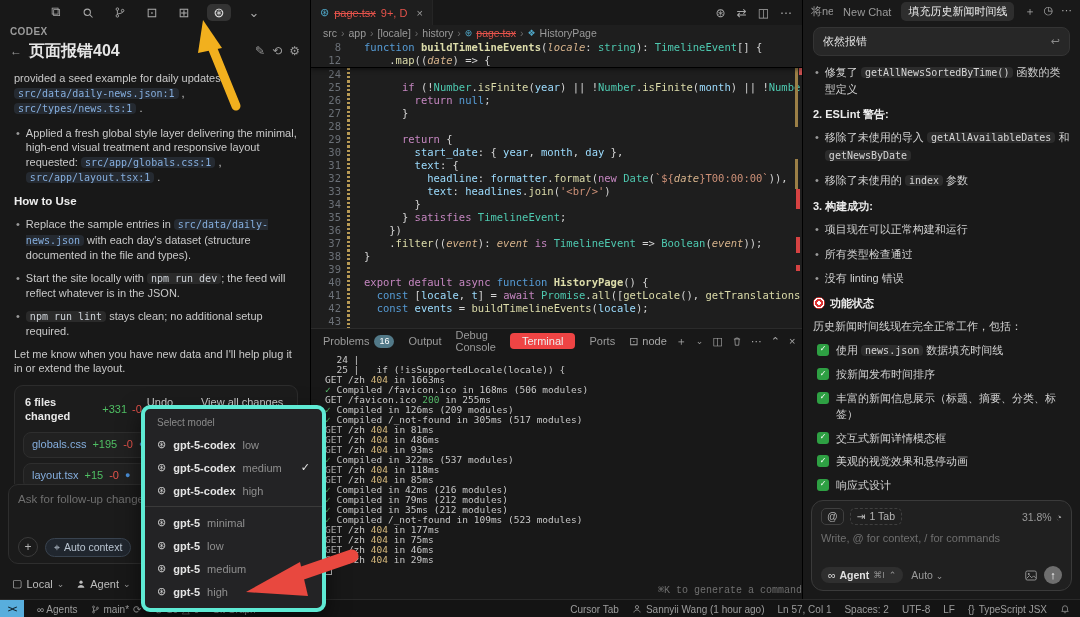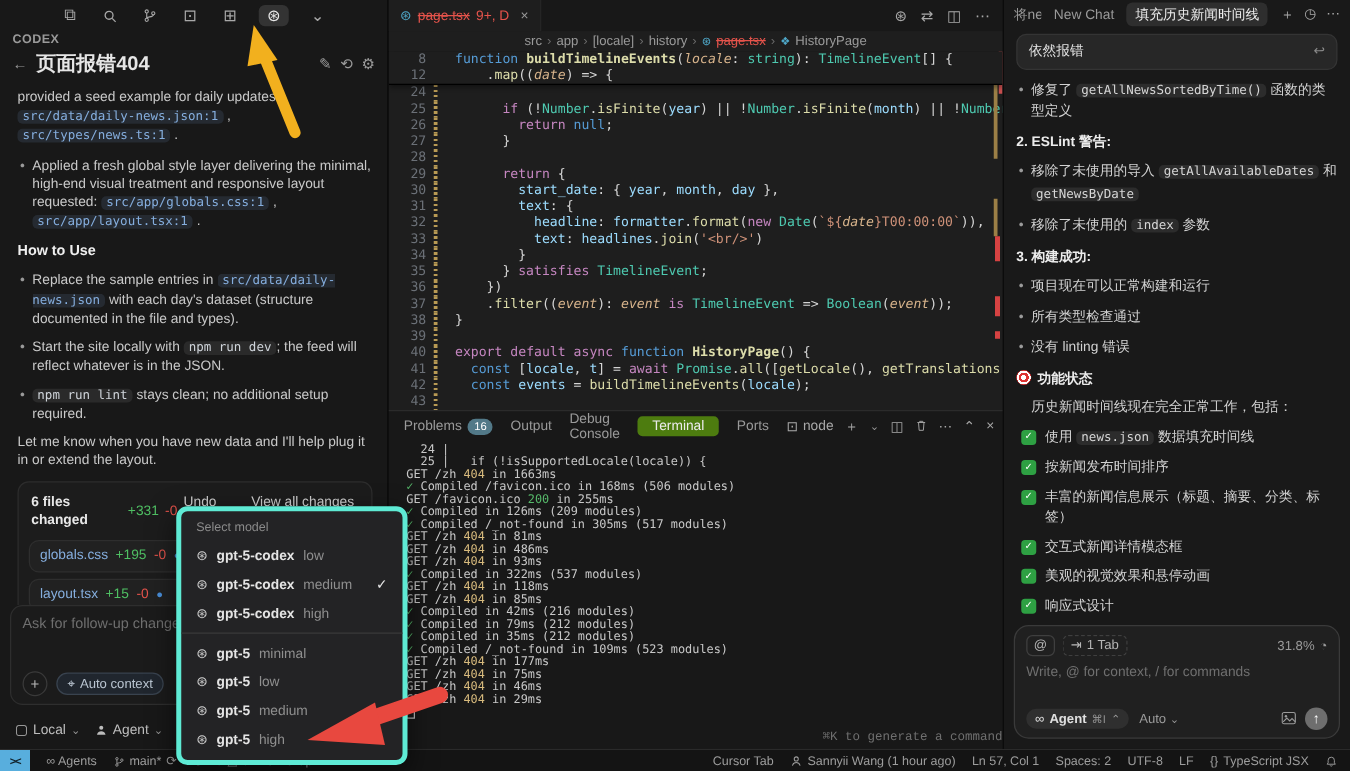--- a/index.html
+++ b/index.html
@@ -50,40 +50,40 @@
   .model-pill .lvl{color:#9a9a9a;}
   .chev{font-size:9px;color:#9a9a9a;}
   
   .tabstrip{height:25px;display:flex;align-items:center;background:#181818;}
   .tab{display:flex;align-items:center;gap:5px;background:#1e1e1e;height:25px;padding:0 9px;border-right:1px solid #252525;font-size:11px;}
   .tab .react{color:#4fa8c9;font-size:11px;}
   .tab .tname{color:#e5534b;text-decoration:line-through;}
   .tab .tbadge{color:#e5534b;}
   .tab .x{color:#9a9a9a;margin-left:4px;}
   .tab-actions{margin-left:auto;display:flex;gap:11px;padding-right:10px;color:#a8a8a8;font-size:12px;}
-  .breadcrumb{height:16px;display:flex;align-items:center;gap:4px;padding:0 12px;font-size:10.5px;color:#9a9a9a;background:#1e1e1e;justify-content:center;}
+  .breadcrumb{height:16px;display:flex;align-items:center;gap:4px;padding:0 12px;font-size:10.5px;color:#9a9a9a;background:#1e1e1e;}
   .breadcrumb .sep{color:#6a6a6a;}
   .crumb-strike{color:#e5534b;text-decoration:line-through;}
   .sym{color:#4fa8c9;font-size:9px;}
   .code-wrap{position:relative;height:288px;overflow:hidden;background:#1e1e1e;font-family:"DejaVu Sans Mono",monospace;font-size:10.5px;line-height:13px;}
   .cl{display:flex;white-space:pre;height:13px;}
   .cl .ln{width:30px;min-width:30px;text-align:right;color:#6b7077;padding-right:6px;}
   .cl .gm{width:3px;min-width:3px;margin-right:14px;}
   .cl.mod .gm{background:repeating-linear-gradient(180deg,#b89a54 0 2px,transparent 2px 4px);}
   .sticky{border-bottom:1px solid #000;box-shadow:0 2px 4px rgba(0,0,0,.4);position:relative;z-index:2;background:#1e1e1e;}
   .tk-p{color:#d4d4d4}.tk-k{color:#c586c0}.tk-d{color:#569cd6}.tk-f{color:#dcdcaa}
   .tk-fb{color:#dcdcaa;font-weight:700}.tk-t{color:#4ec9b0}.tk-v{color:#9cdcfe}
   .tk-s{color:#ce9178}.tk-i{color:#d8b48c;font-style:italic}.tk-o{color:#d4d4d4}
   .ruler{position:absolute;top:0;right:0;width:8px;height:100%;}
   .ruler .mk{position:absolute;}
   
   .bottom-panel{height:270px;border-top:1px solid #2b2b2b;background:#181818;display:flex;flex-direction:column;}
   .panel-tabs{height:24px;display:flex;align-items:center;gap:14px;padding:0 12px;font-size:11px;color:#9a9a9a;}
   .ptab{display:flex;align-items:center;gap:5px;}
-  .ptab.on{background:#4d7c0f;color:#ececec;border-radius:4px;padding:2px 12px;}
+  .ptab.on{background:#ef4444;color:#ececec;border-radius:4px;padding:2px 12px;}
   .pbadge{background:#527988;color:#fff;border-radius:8px;font-size:9px;padding:0 5px;line-height:13px;}
   .panel-actions{margin-left:auto;display:flex;align-items:center;gap:9px;color:#a8a8a8;font-size:11px;}
   .nodechip{display:flex;align-items:center;gap:4px;}
   .termbox{flex:1;overflow:hidden;padding:2px 0 0 14px;font-family:"DejaVu Sans Mono",monospace;font-size:9.5px;line-height:10.1px;}
   .tl{white-space:pre;height:10px;}
   .tm-p{color:#c8c8c8}.tm-y{color:#d7ba7d}.tm-g{color:#56b96a}
   .cursor-blk{display:inline-block;width:5px;height:8px;border:1px solid #bbb;}
   .term-hint{height:15px;text-align:right;color:#6f6f6f;font-size:10px;line-height:14px;font-family:Liberation Mono, monospace;}
   
   .chat-tabs{height:23px;display:flex;align-items:center;gap:10px;padding:0 8px;font-size:11px;color:#9a9a9a;white-space:nowrap;overflow:hidden;}
@@ -412,21 +412,21 @@
             <div class="bullet">
               <span class="bdot">•</span>
               <span><span class="">所有类型检查通过</span></span>
             </div>
             <div class="bullet">
               <span class="bdot">•</span>
               <span><span class="">没有 linting 错误</span></span>
             </div>
           </div>
         <div class="rhead"><span class="dart"></span><span>功能状态</span></div>
-        <p style="margin:0 12px 7px">历史新闻时间线现在完全正常工作，包括：</p>
+        <p style="margin:0 0 7px">历史新闻时间线现在完全正常工作，包括：</p>
         <div>
             <div class="chk">
               <span class="cbox">✓</span>
               <span><span class="">使用 </span><span class="sg-code">news.json</span><span class=""> 数据填充时间线</span></span>
             </div>
             <div class="chk">
               <span class="cbox">✓</span>
               <span><span class="">按新闻发布时间排序</span></span>
             </div>
             <div class="chk">

